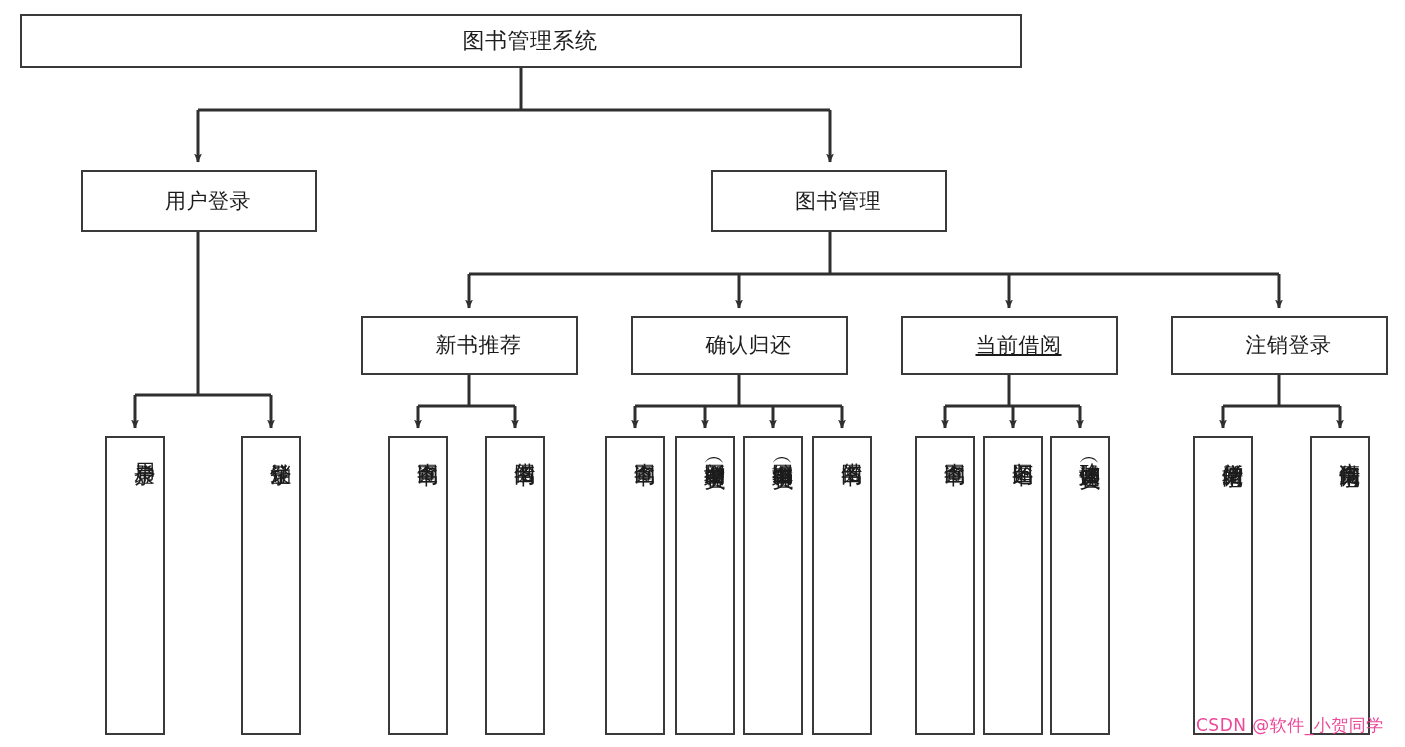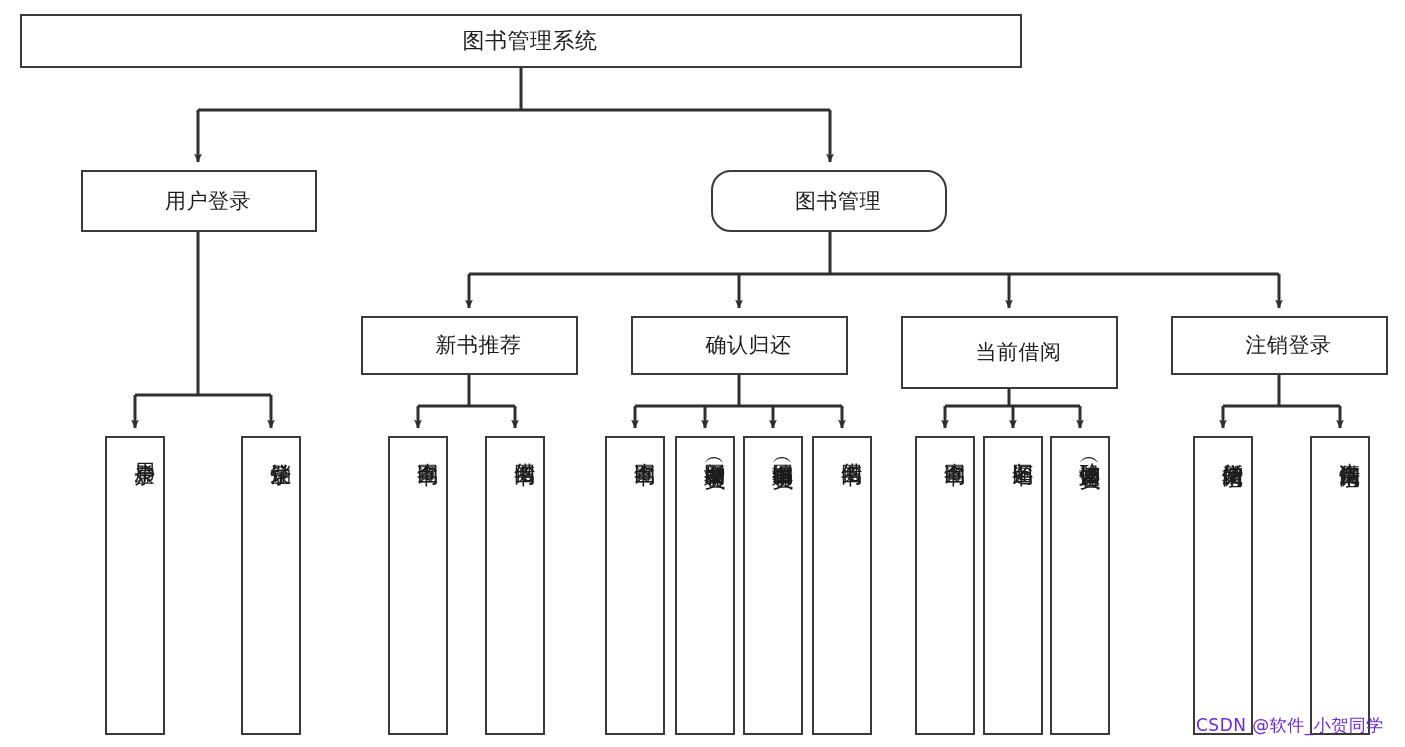--- a/index.html
+++ b/index.html
@@ -64,21 +64,21 @@
     letter-spacing: 1px;
     white-space: normal;
     max-height: 285px;
   }
   .node.root .node-label {
     font-size: 22px;
   }
   .watermark {
     position: absolute;
     font-size: 17px;
-    color: #6d28d9;
+    color: #ec4899;
     white-space: nowrap;
     z-index: 6;
     letter-spacing: 0.5px;
     font-family: "DejaVu Sans", "Liberation Sans", sans-serif;
   }
 </style>
 </head>
 <body>
 
 <div id="diagram-canvas">
@@ -136,31 +136,31 @@
     </g>
   </svg>
 
   <div class="node horizontal root" style="left:20px; top:14px; width:1002px; height:54px;">
     <span class="node-label">图书管理系统</span>
   </div>
 
   <div class="node horizontal" style="left:81px; top:170px; width:236px; height:62px;">
     <span class="node-label">用户登录</span>
   </div>
-  <div class="node horizontal" style="left:711px; top:170px; width:236px; height:62px;border-radius:20px;">
+  <div class="node horizontal" style="left:711px; top:170px; width:236px; height:62px;">
     <span class="node-label">图书管理</span>
   </div>
 
   <div class="node horizontal" style="left:361px; top:316px; width:217px; height:59px;">
     <span class="node-label">新书推荐</span>
   </div>
   <div class="node horizontal" style="left:631px; top:316px; width:217px; height:59px;">
     <span class="node-label">确认归还</span>
   </div>
-  <div class="node horizontal" style="left:901px; top:316px; width:217px; height:73px;">
+  <div class="node horizontal" style="left:901px; top:316px; width:217px; height:59px;text-decoration:underline;">
     <span class="node-label">当前借阅</span>
   </div>
   <div class="node horizontal" style="left:1171px; top:316px; width:217px; height:59px;">
     <span class="node-label">注销登录</span>
   </div>
 
   <div class="node vertical" style="left:105px; top:436px; width:60px; height:299px;">
     <span class="node-label">用户登录</span>
   </div>
   <div class="node vertical" style="left:241px; top:436px; width:60px; height:299px;">

